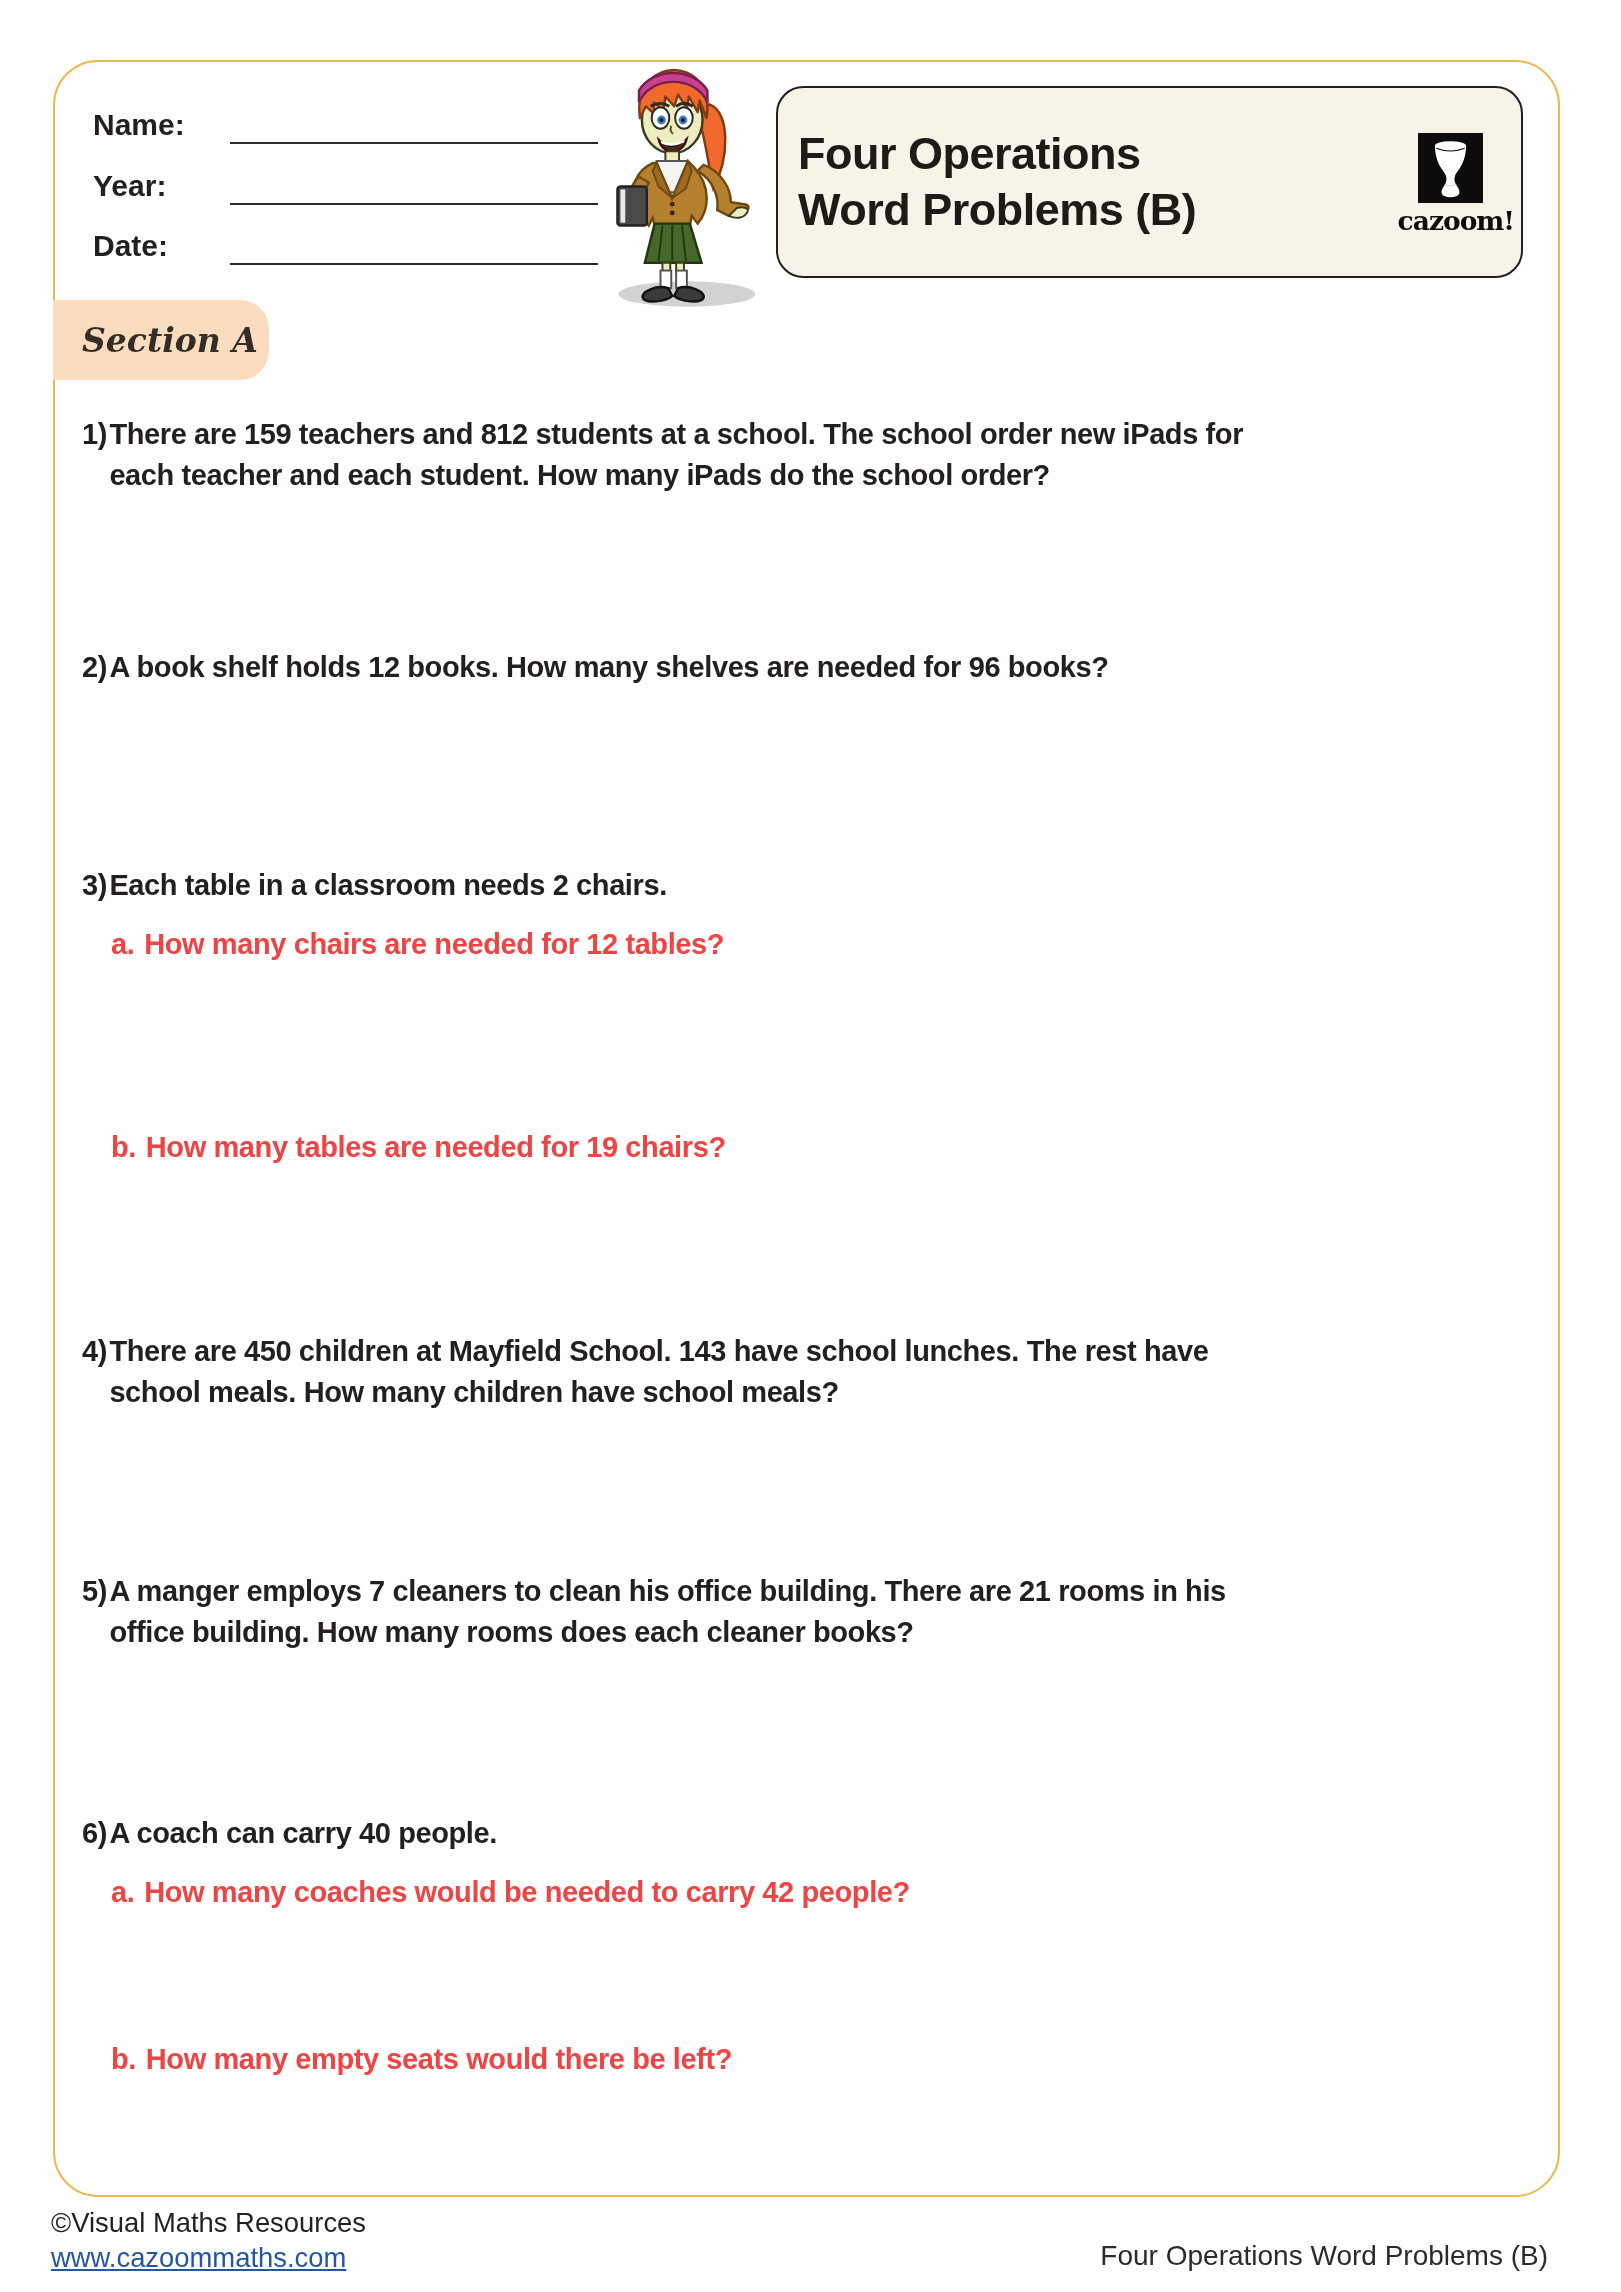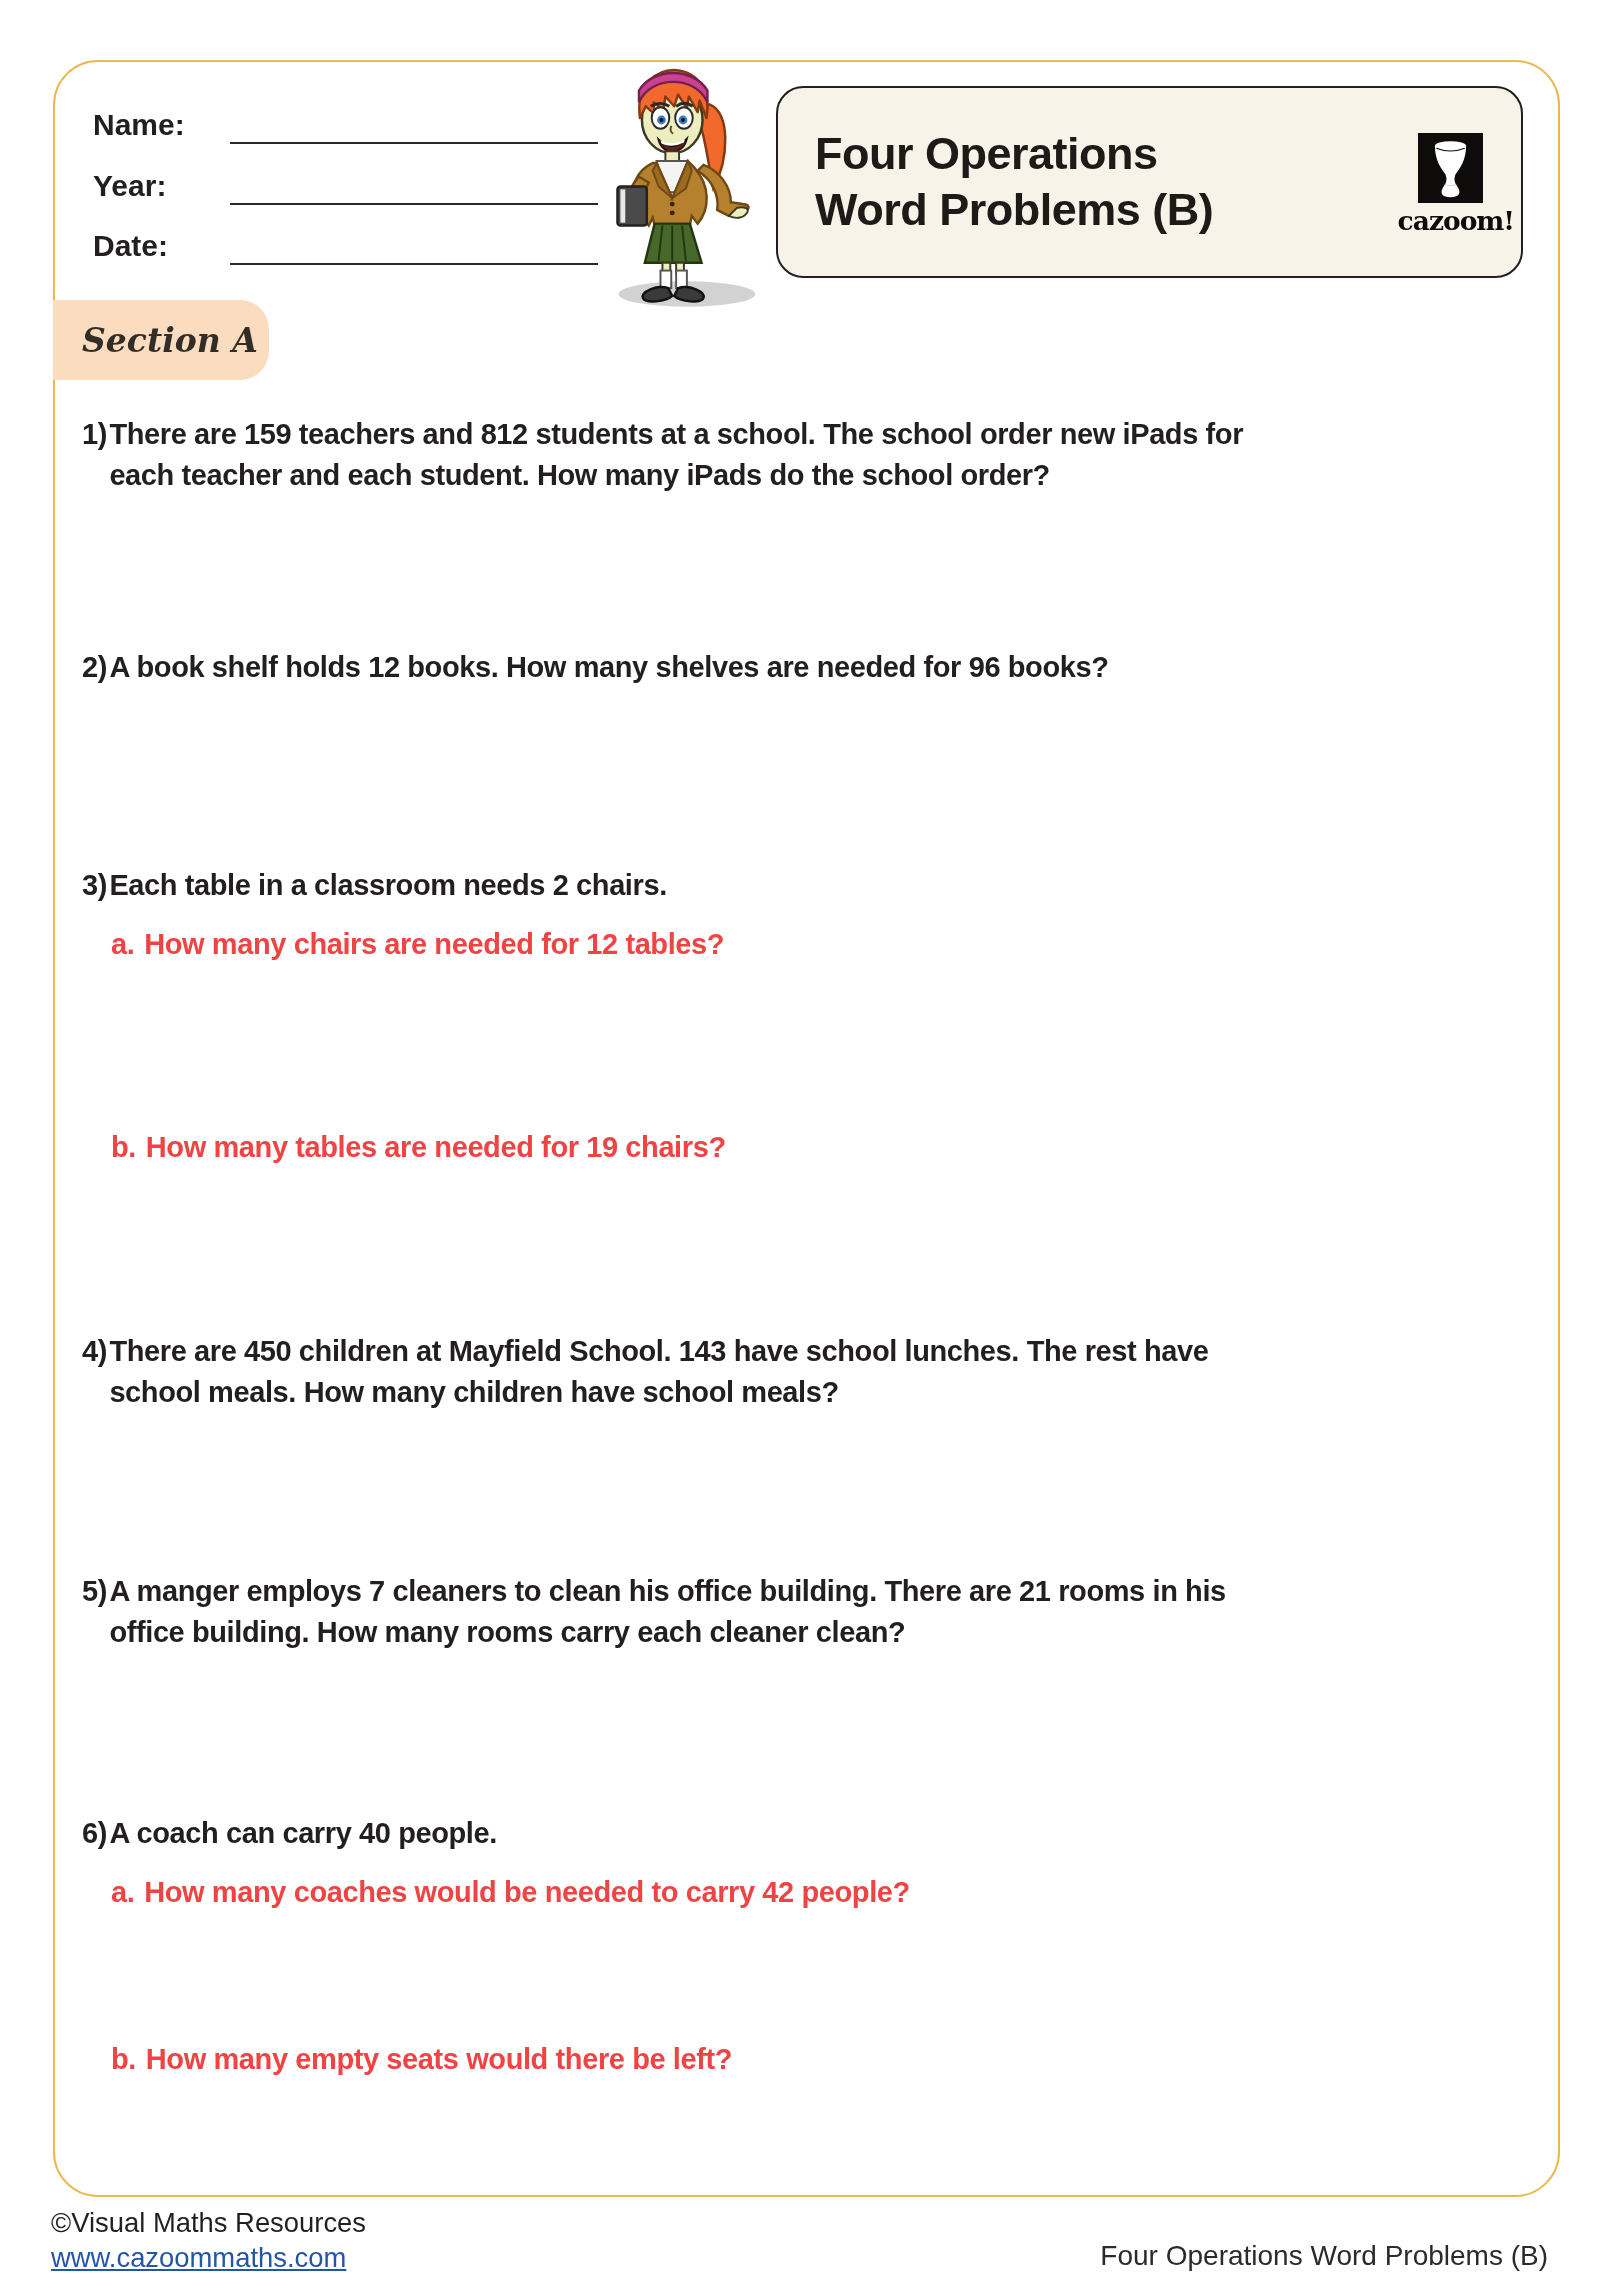--- a/index.html
+++ b/index.html
@@ -10,21 +10,21 @@
   .page-frame { position: absolute; left: 53px; top: 60px; width: 1507px; height: 2137px;
     border: 2.9px solid #E9B94D; border-radius: 45px; background: #ffffff; }
 
   
   .field-row { position: absolute; left: 93px; font-weight: bold; font-size: 30px; color: #231f20; }
   .field-line { position: absolute; left: 230px; width: 368px; height: 2px; background: #2a2a2a; }
 
   
   .title-box { position: absolute; left: 776px; top: 86px; width: 747px; height: 192px;
     background: #F8F3E8; border: 2.9px solid #231f20; border-radius: 27.4px;
-    display: flex; flex-direction: column; justify-content: center; padding-left: 37px; }
+    display: flex; flex-direction: column; justify-content: center; padding-left: 20px; }
   .title-line { font-weight: bold; font-size: 45px; line-height: 56px; letter-spacing: -0.5px; color: #1d1a18; }
 
   
   .logo { position: absolute; left: 1387px; top: 133px; width: 127px; text-align: center; }
   .logo-square { display: inline-block; width: 65px; height: 70px; background: #0e0c0a; padding: 5.9px 0; }
   .logo-text { font-family: "DejaVu Serif", serif; font-weight: bold; font-size: 26.5px;
     letter-spacing: -1px; color: #0e0c0a; margin-top: 1px; text-align: right; }
 
   
   .girl { position: absolute; left: 594px; top: 61px; width: 176px; height: 249px; }
@@ -170,21 +170,21 @@
   <div class="qtext">
     <span>There are 450 children at Mayfield School. 143 have school lunches. The rest have</span>
     <span>school meals. How many children have school meals?</span>
   </div>
 </div>
 
 <div class="question" style="top:1571px">
   <span class="qnum">5)</span>
   <div class="qtext">
     <span>A manger employs 7 cleaners to clean his office building. There are 21 rooms in his</span>
-    <span>office building. How many rooms carry each cleaner clean?</span>
+    <span>office building. How many rooms does each cleaner books?</span>
   </div>
 </div>
 
 <div class="question" style="top:1813px">
   <span class="qnum">6)</span>
   <div class="qtext">
     <span>A coach can carry 40 people.</span>
   </div>
 </div>
 <div class="part" style="top:1872px">

